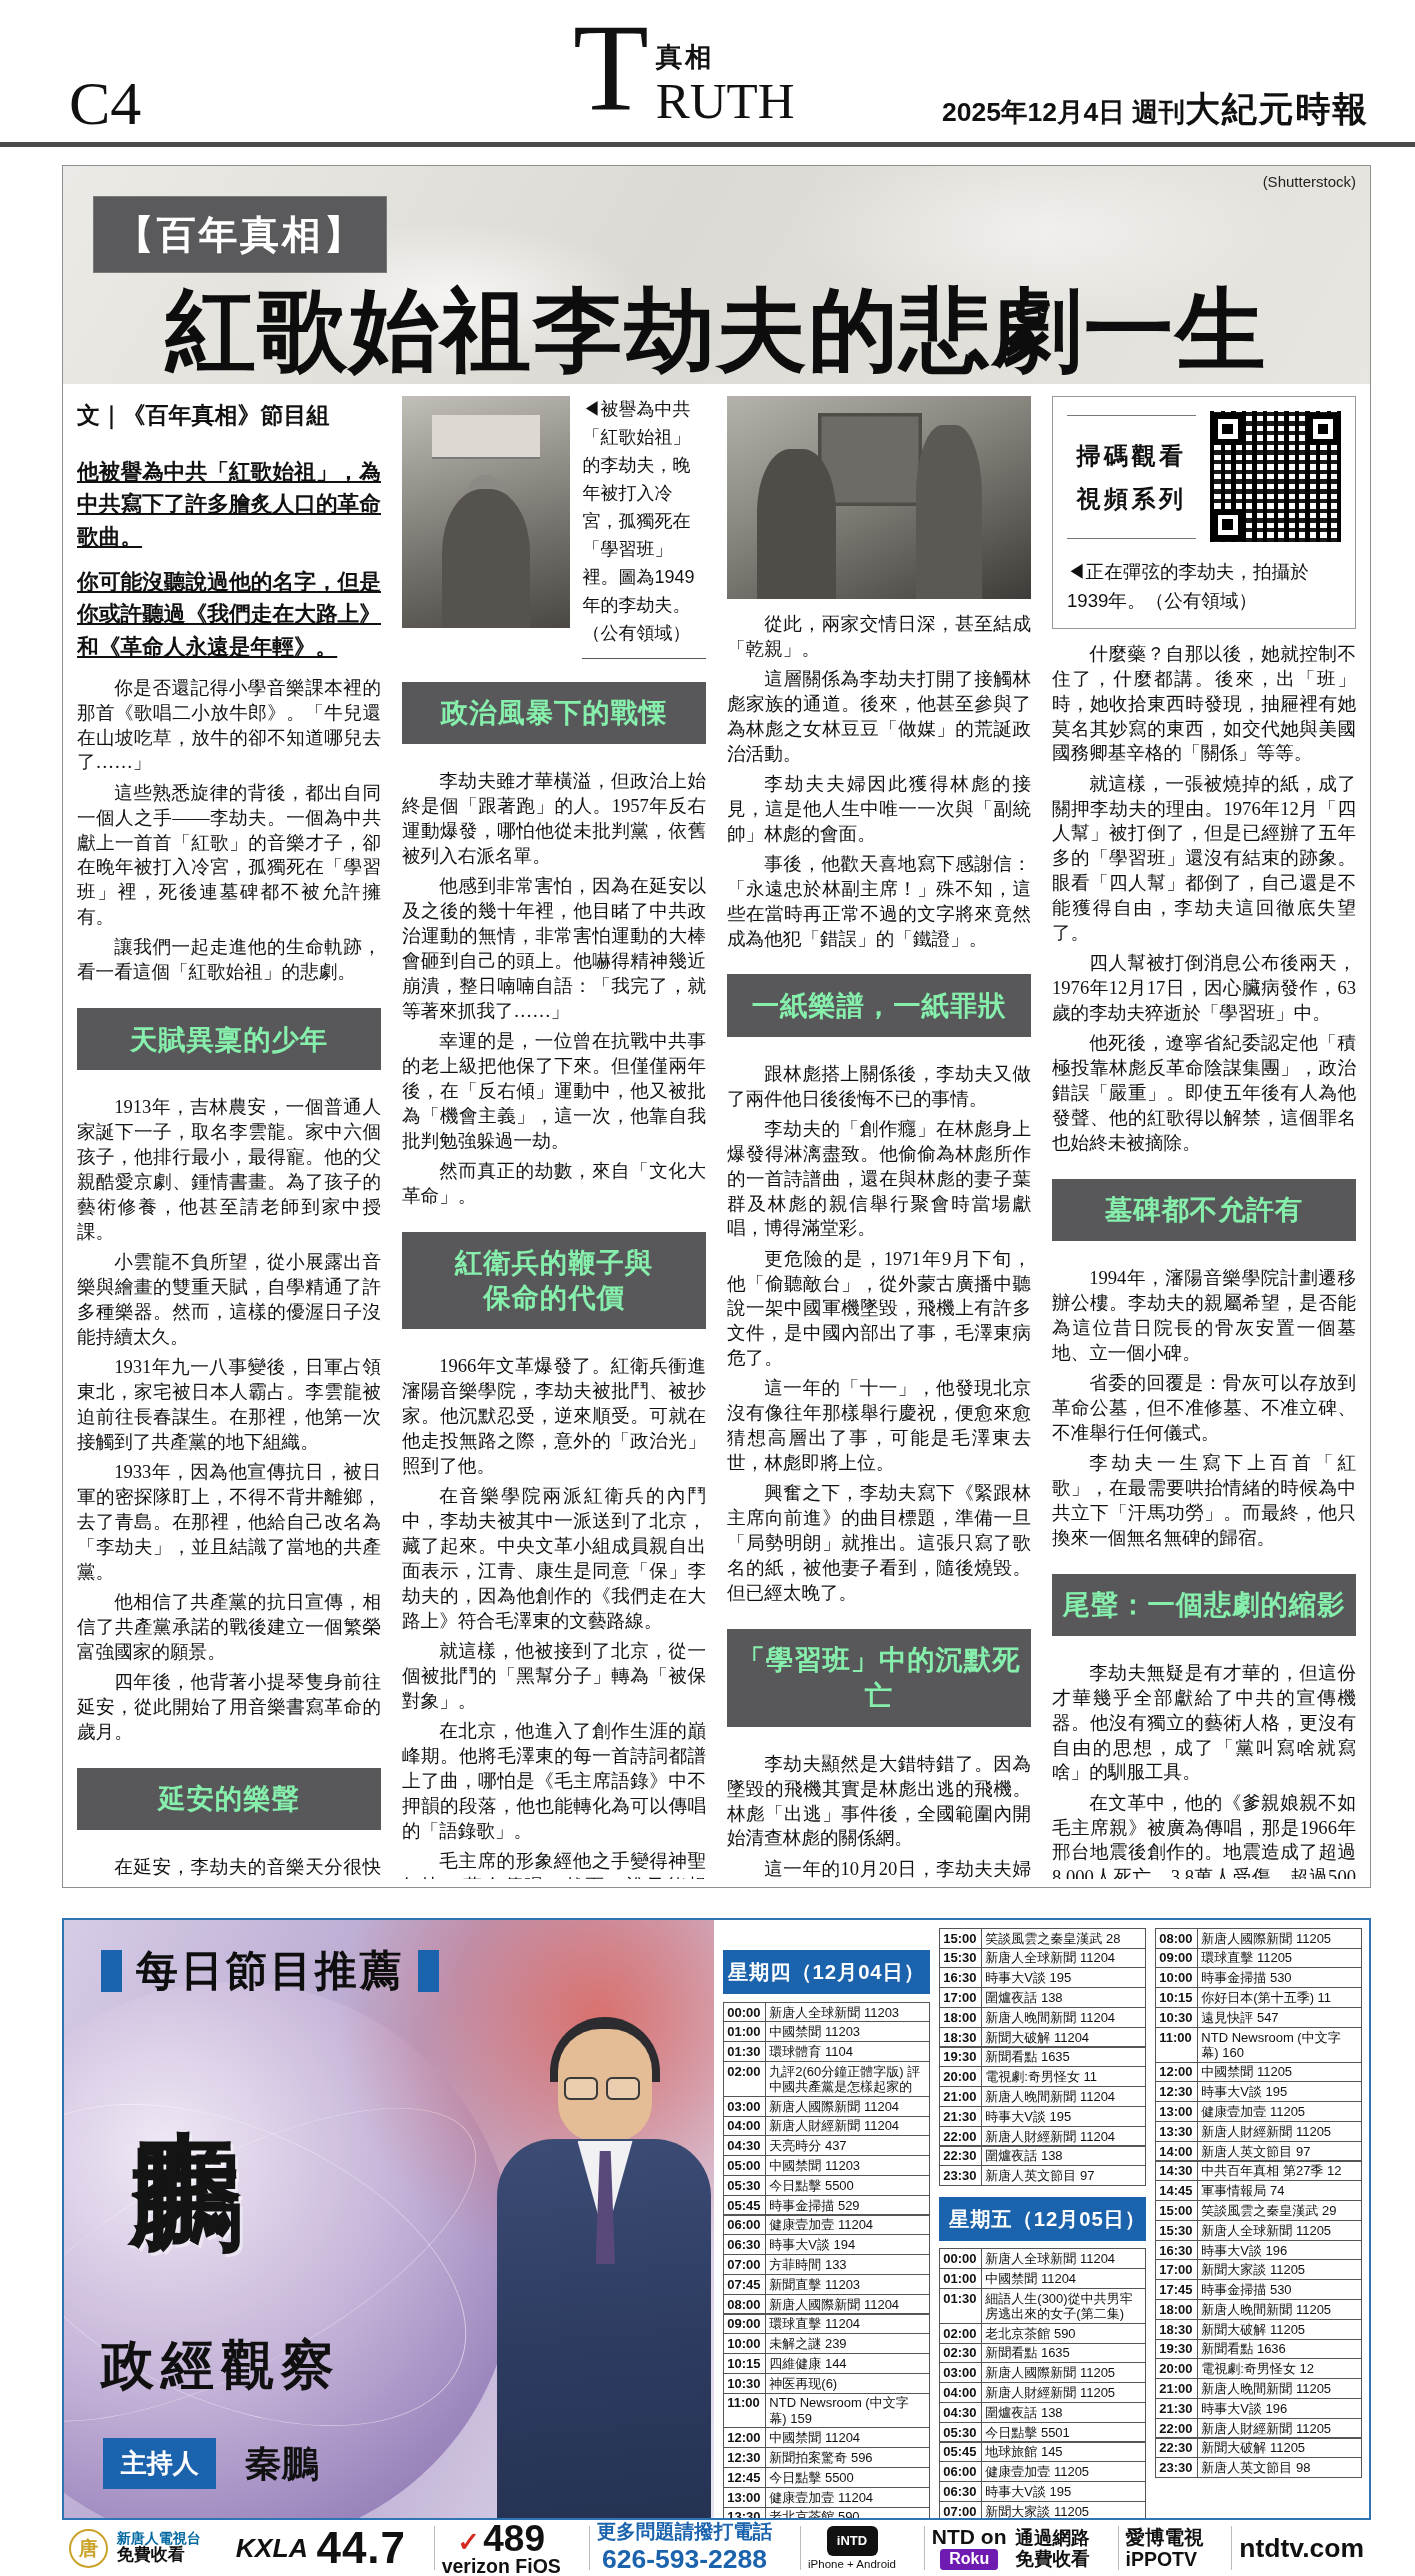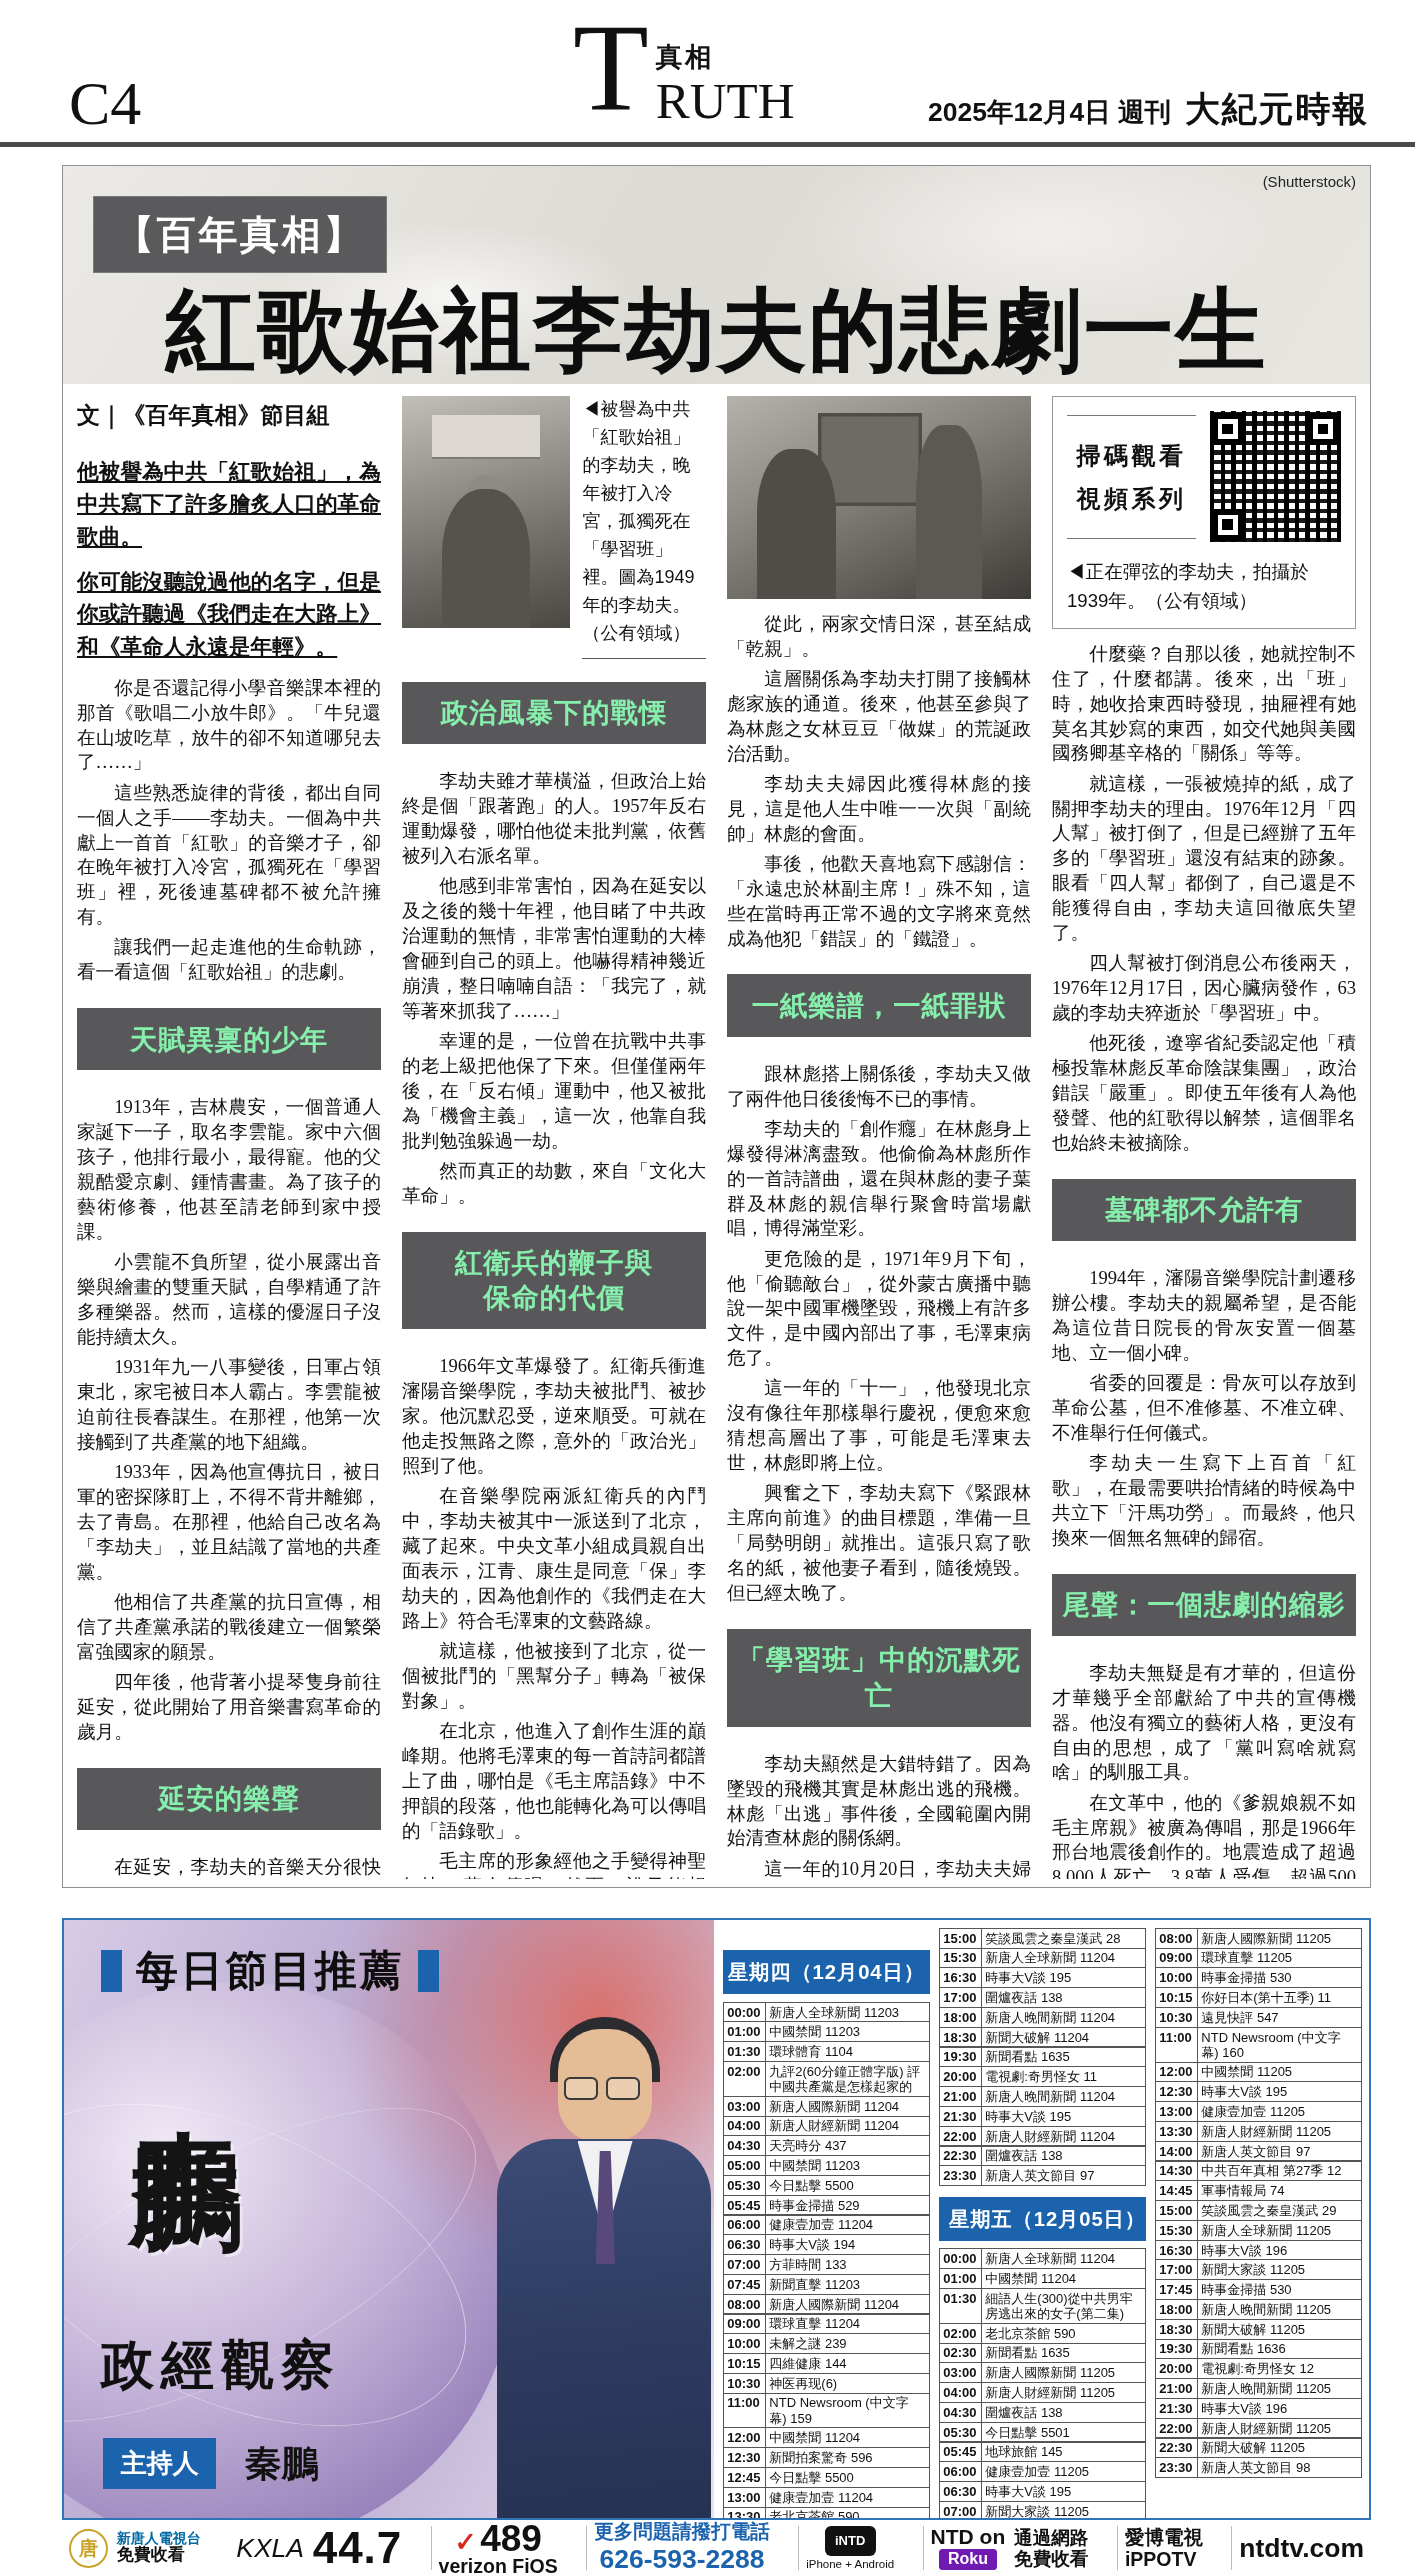--- a/index.html
+++ b/index.html
@@ -8,21 +8,21 @@
           font-family:"Liberation Sans", sans-serif; color:#111; }
 
   
   .header { position:absolute; left:0; top:0; width:1415px; height:142px;padding-left:44px; }
   .c4 { position:absolute; left:69px; bottom:3.5px; font-family:"Liberation Serif", serif; font-size:62px; }
   .masthead { position:absolute; left:573px; top:12.4px; display:flex; }
   .mast-t { font-family:"Liberation Serif", serif; font-size:124px; line-height:0.92; }
   .mast-right { margin-left:7px; padding-top:26.5px; }
   .mast-zh { font-size:26.5px; font-weight:bold; letter-spacing:2.7px; }
   .mast-ruth { font-family:"Liberation Serif", serif; font-size:51px; line-height:1.05; }
-  .header-right { position:absolute; right:46px; bottom:8.8px; display:flex; align-items:baseline; gap:14px; }
+  .header-right { position:absolute; right:46px; bottom:8.8px; display:flex; align-items:baseline; }
   .hdr-date { font-size:26.5px; font-weight:bold; }
   .hdr-paper { font-size:35px; font-weight:900; letter-spacing:1.8px; }
   .header-rule { position:absolute; left:0; top:142px; width:1415px; height:5.3px; background:#4a4a4a; }
 
   
   .article { position:absolute; left:62px; top:165px; width:1309px; height:1723px;
              border:0.9px solid #8f8f8f; background:#fff; overflow:hidden; }
   .banner { position:relative; height:218px;
             background:
               radial-gradient(ellipse 265px 106px at 30% 60%, rgba(255,255,255,0.7), transparent 70%),
@@ -132,21 +132,21 @@
   
   .bottom { position:absolute; left:62px; top:2526px; width:1309px; height:44px;
             display:flex; align-items:center; justify-content:space-between; }
   .bgroup { display:flex; align-items:center; gap:8.8px; padding:0 7px; }
   .sep { border-left:0.9px solid #bbb; align-self:stretch; }
   .ntd-circle { width:39px; height:39px; border-radius:50%; border:2.7px solid #c9a227; color:#c9a227;
                 display:flex; align-items:center; justify-content:center; font-size:19.5px; font-weight:900; }
   .ntd-col { display:flex; flex-direction:column; line-height:1.1; }
   .ntd-name { color:#0369a1; font-weight:900; font-size:14px; }
   .ntd-free { font-weight:bold; font-size:17px; }
-  .kxla { font-weight:400; font-size:26.5px; font-style:italic; }
+  .kxla { font-weight:700; font-size:26.5px; font-style:italic; }
   .kxla-num { font-weight:900; font-size:44px; letter-spacing:0.9px; }
   .vz-col { display:flex; flex-direction:column; align-items:center; line-height:1; }
   .vz-num { font-weight:900; font-size:37px; }
   .vz-name { font-weight:bold; font-size:19.5px; }
   .vz-check { color:#d52b1e; font-weight:900; font-size:26.5px; margin-right:3.5px; }
   .phone-col { display:flex; flex-direction:column; align-items:center; color:#1c63ad; line-height:1.2; }
   .phone-label { font-size:19.5px; font-weight:bold; }
   .phone-num { font-size:26.5px; font-weight:900; }
   .intd-col { display:flex; flex-direction:column; align-items:center; line-height:1.1; }
   .intd-phone { width:51px; height:30px; background:#111; border-radius:6.2px; color:#fff;

